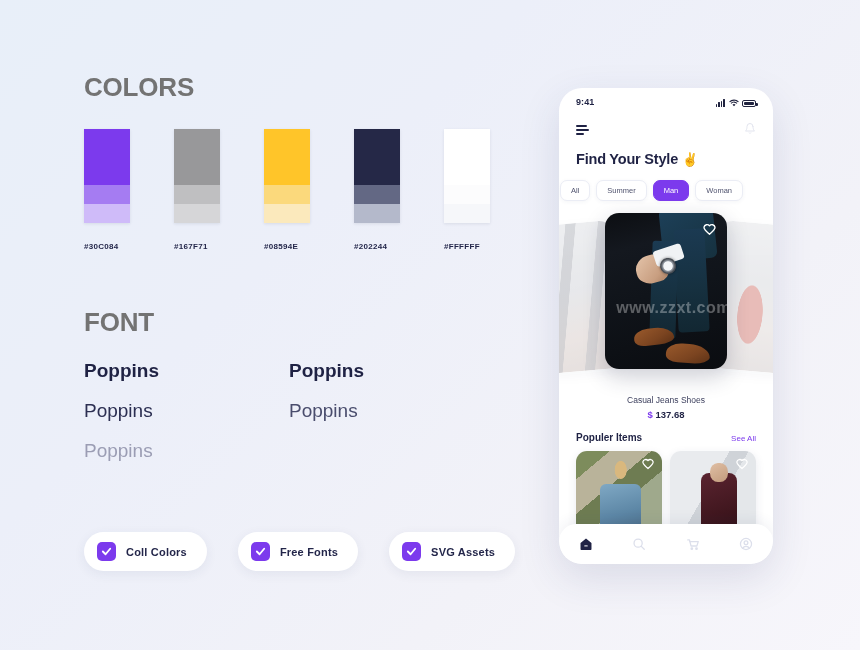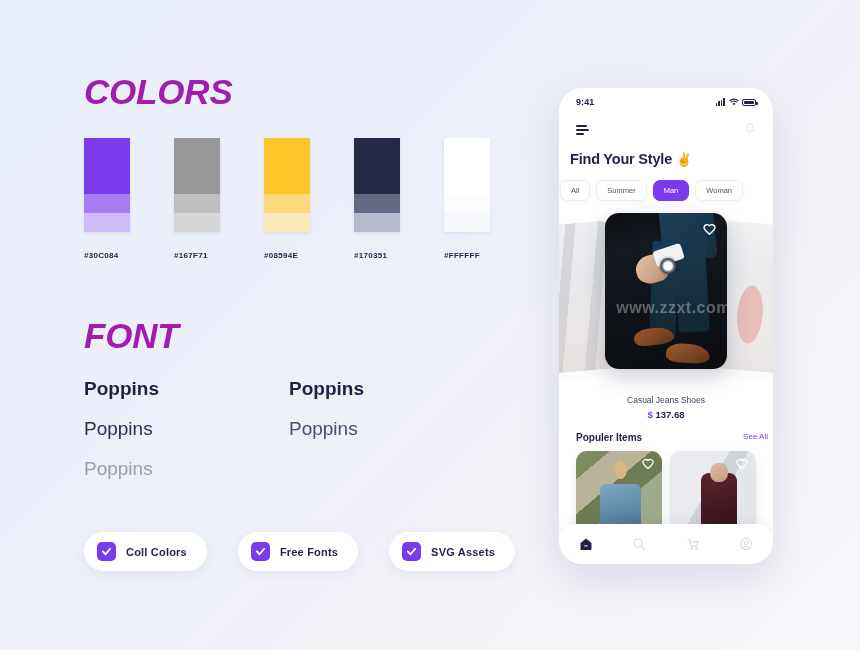--- a/index.html
+++ b/index.html
@@ -7,23 +7,22 @@
   body{
     font-family:"Liberation Sans", sans-serif;
     background:linear-gradient(135deg,#e8eff9 0%,#eceff9 35%,#f2f2f8 70%,#f7f6fb 100%);
     position:relative;
   }
 
   
   .left{ position:absolute; left:84px; top:72px; width:420px; }
 
   .sec-title{
-    font-size:35px; font-weight:bold; color:#a21caf;
+    font-size:26px; font-weight:bold; color:#737373;
     letter-spacing:-0.2px;
-    font-style:italic;
   }
 
   .swatch-row{ display:flex; gap:44px; margin-top:26px; }
   .swatch-col{ width:46px; }
   .swatch{
     width:46px; height:94px; display:flex; flex-direction:column;
     box-shadow:0 1px 3px rgba(30,35,70,.10);
   }
   .band-1{ flex:0 0 56px; }
   .band-2{ flex:0 0 19px; }
@@ -57,21 +56,21 @@
   .chip-label{ font-size:11px; font-weight:bold; color:#23264a; letter-spacing:.2px; }
 
   
   .phone{
     position:absolute; left:559px; top:88px; width:214px; height:476px;
     background:#fff; border-radius:23px; overflow:hidden;
     box-shadow:0 14px 40px rgba(45,55,110,.13);
   }
 
   .statusbar{
-    display:flex; align-items:center; justify-content:space-between;
+    display:flex; align-items:flex-end; justify-content:space-between;
     padding:9px 17px 2px 17px;
   }
   .clock{ font-size:9px; font-weight:bold; color:#1f2244; letter-spacing:.1px; }
   .sb-icons{ display:flex; align-items:center; gap:3.5px; }
   .bars{ display:flex; align-items:flex-end; gap:1px; height:8px; }
   .bars i{ display:block; width:1.6px; background:#20233f; border-radius:.5px; }
   .wifi svg{ display:block; }
   .batt{
     width:14px; height:7px; border:1px solid #20233f; border-radius:2px;
     position:relative; padding:1px;
@@ -86,21 +85,21 @@
     display:flex; align-items:center; justify-content:space-between;
     padding:12px 17px 0 17px;
   }
   .menu-ic{ display:flex; flex-direction:column; gap:2.5px; width:13px; }
   .menu-ic i{ display:block; height:1.8px; background:#1f2244; border-radius:1px; }
   .menu-ic i:nth-child(1){ width:11px; }
   .menu-ic i:nth-child(2){ width:13px; }
   .menu-ic i:nth-child(3){ width:8px; }
 
   .headline{
-    padding:12px 17px 0 11px; font-size:14.5px; font-weight:bold;
+    padding:12px 17px 0 17px; font-size:14.5px; font-weight:bold;
     color:#1f2244; letter-spacing:-0.2px; display:flex; align-items:center; gap:4px;
   }
   .emoji{ font-size:13px; }
 
   .filters{ display:flex; gap:6px; padding:13px 17px 0 1px; }
   .filt{
     font-size:7.5px; color:#51546f; background:#fff; border:1px solid #ebedf5;
     border-radius:7px; padding:5px 10px; white-space:nowrap;
     box-shadow:0 1px 4px rgba(40,50,100,.05);
   }
@@ -180,22 +179,22 @@
 
   .prod-name{
     text-align:center; font-size:8.5px; color:#3b3e5c; margin-top:6px;
   }
   .prod-price{
     text-align:center; font-size:9.5px; font-weight:bold; color:#1f2244; margin-top:4px;
   }
   .prod-price .cur{ color:#7c3aed; }
 
   .pop-head{
-    display:flex; align-items:flex-start; justify-content:space-between;
-    padding:12px 5px 0 17px;
+    display:flex; align-items:flex-end; justify-content:space-between;
+    padding:12px 17px 0 17px;
   }
   .pop-title{ font-size:10px; font-weight:bold; color:#1f2244; }
   .pop-see{ font-size:8px; color:#7c3aed; font-weight:500; }
 
   .pop-grid{ display:flex; gap:8px; padding:8px 17px 0 17px; }
   .pop-card{
     flex:1; height:86px; border-radius:11px; overflow:hidden; position:relative;
     box-shadow:0 3px 10px rgba(40,50,100,.10);
   }
   .pop-a{
@@ -265,21 +264,21 @@
         <div class="band-3" style="background: rgb(251, 233, 188);"></div>
       </div>
       <div class="swatch-label">#08594E</div>
     </div>
     <div class="swatch-col">
       <div class="swatch">
         <div class="band-1" style="background: rgb(37, 40, 71);"></div>
         <div class="band-2" style="background: rgb(99, 104, 132);"></div>
         <div class="band-3" style="background: rgb(180, 185, 203);"></div>
       </div>
-      <div class="swatch-label">#170351</div>
+      <div class="swatch-label">#202244</div>
     </div>
     <div class="swatch-col">
       <div class="swatch">
         <div class="band-1" style="background: rgb(255, 255, 255);"></div>
         <div class="band-2" style="background: rgb(252, 252, 253);"></div>
         <div class="band-3" style="background: rgb(246, 247, 250);"></div>
       </div>
       <div class="swatch-label">#FFFFFF</div>
     </div>
   </div>

